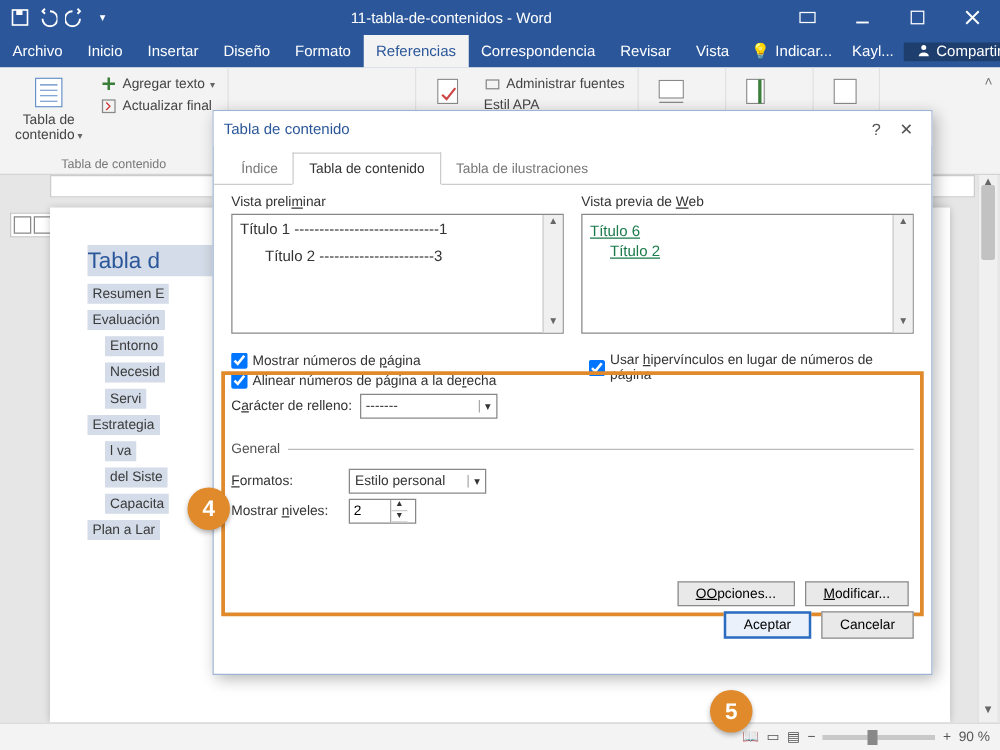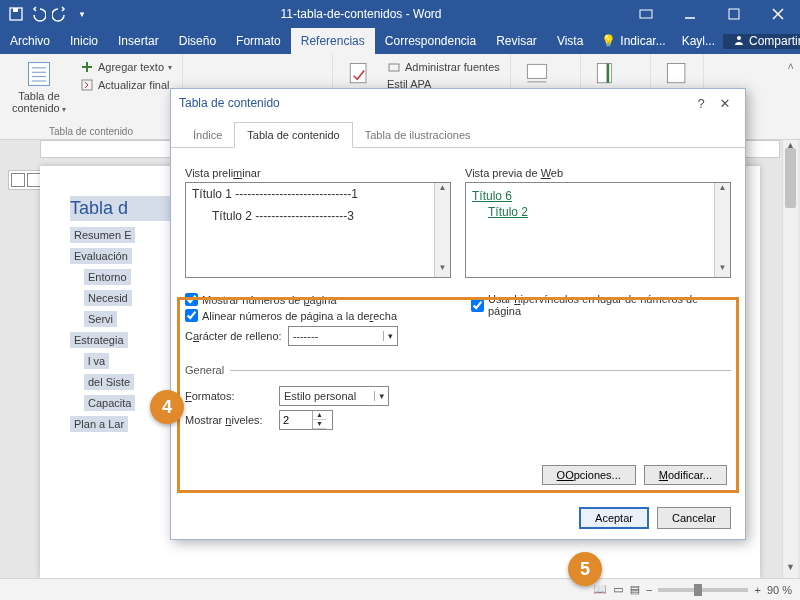--- a/index.html
+++ b/index.html
@@ -57,21 +57,21 @@
   .dialog { position:absolute; top:88px; left:170px; width:576px; height:452px; background:#fff; border:1px solid #9fb4d4; box-shadow: 3px 3px 12px rgba(0,0,0,0.3); font-size:11px; color:#333; }
   .dlg-title { background:#fff; height:28px; display:flex; align-items:center; padding:0 8px; color:#2b579a; font-size:12px;}
   .dlg-title .sp{ flex:1;}
   .dlg-title .btn{ width:24px; text-align:center; color:#555; font-size:13px;}
   .dlg-tabs { display:flex; border-bottom:1px solid #ccc; padding:0 10px; margin-top:4px;align-items:flex-end;}
   .dlg-tabs .t { padding:6px 12px; color:#777; cursor:pointer; }
   .dlg-tabs .t.active { border:1px solid #ccc; border-bottom:1px solid #fff; background:#fff; color:#333; position:relative; top:1px;}
   .dlg-body { padding:8px 14px; }
   .previews { display:flex; gap:14px; }
   .preview-col { flex:1; }
-  .preview-col .lbl { margin-bottom:3px;margin-top:11px; }
+  .preview-col .lbl { margin-bottom:3px; }
   .preview-col .lbl u { text-decoration:underline; }
   .preview-box { border:1px solid #888; height:96px; background:#fff; position:relative; font-size:12px; padding:4px 6px;}
   .preview-box .sb { position:absolute; right:0; top:0; bottom:0; width:16px; background:#f0f0f0; border-left:1px solid #ccc;}
   .preview-box .sb .arr{position:absolute; left:0; right:0; height:14px; text-align:center; font-size:8px; color:#666;}
   .preview-box .sb .arr.up{top:0;} .preview-box .sb .arr.dn{bottom:0;}
   .webprev a { color:#1a7a4a; text-decoration:underline; display:block; margin:2px 0;}
   .webprev a.l2{ margin-left:16px;}
 
   .highlight { border:3px solid #e08a2c; position:absolute; top:208px; left:6px; right:6px; height:196px; pointer-events:none;}
   .options-area { display:flex; gap:26px; margin-top:12px;justify-content:center; }
@@ -83,21 +83,21 @@
   .combo { border:1px solid #888; height:20px; display:flex; align-items:center; padding:0 4px; background:#fff; min-width:110px; }
   .combo .dd{ margin-left:auto; border-left:1px solid #aaa; padding-left:4px; font-size:9px;}
   .spin { border:1px solid #888; height:20px; display:flex; align-items:center; background:#fff; width:54px;}
   .spin input{ border:none; width:32px; padding:0 3px; font-size:11px; outline:none;}
   .spin .btns{ border-left:1px solid #aaa; display:flex; flex-direction:column; width:14px;}
   .spin .btns div{ height:9px; font-size:7px; text-align:center; line-height:8px; border-bottom:1px solid #ccc;}
   fieldset.general { border:none; border-top:1px solid #bbb; margin-top:14px; padding-top:6px;}
   fieldset.general legend{ color:#555; padding-right:6px;}
   .dlg-btn { border:1px solid #8a8a8a; background:#e9e9e9; padding:3px 14px; font-size:11px; cursor:pointer;margin-top:10px;}
   .dlg-btn.primary { border:2px solid #2b6cc0; background:#eaf1fb;}
-  .bottom-btns { position:absolute; right:14px; bottom:10px; display:flex; gap:8px;}
+  .bottom-btns { position:absolute; right:14px; bottom:28px; display:flex; gap:8px;}
   .mid-btns { position:absolute; right:18px; top:366px; display:flex; gap:8px;}
 
   
   .badge { position:absolute; width:34px; height:34px; border-radius:50%; background:#e08a2c; color:#fff; font-size:18px; font-weight:bold; display:flex; align-items:center; justify-content:center; box-shadow:0 2px 4px rgba(0,0,0,0.3);}
   .badge.b4 { top:390px; left:150px;}
   .badge.b5 { top:552px; left:568px;}
 
   u.hot { text-decoration: underline; }
 </style>
 </head>

